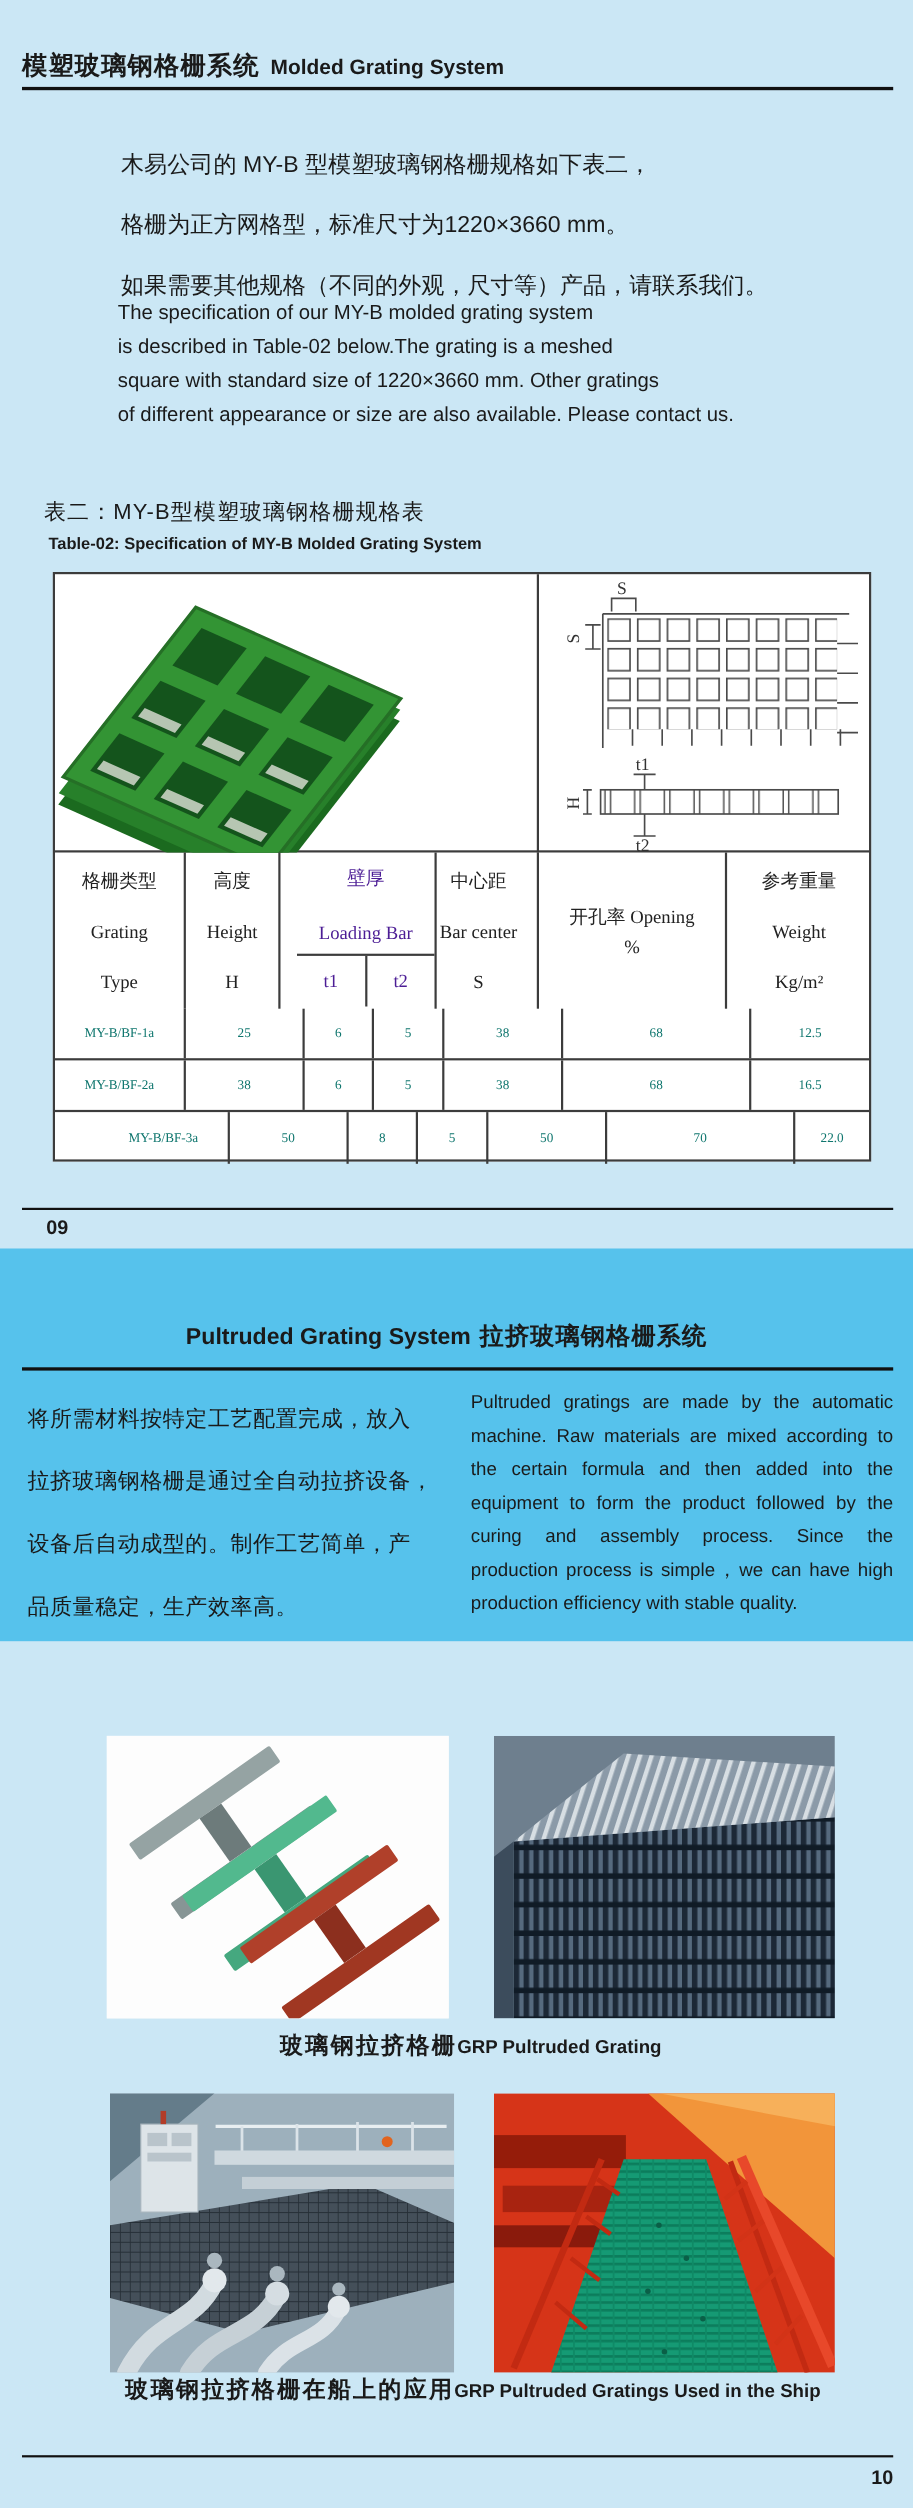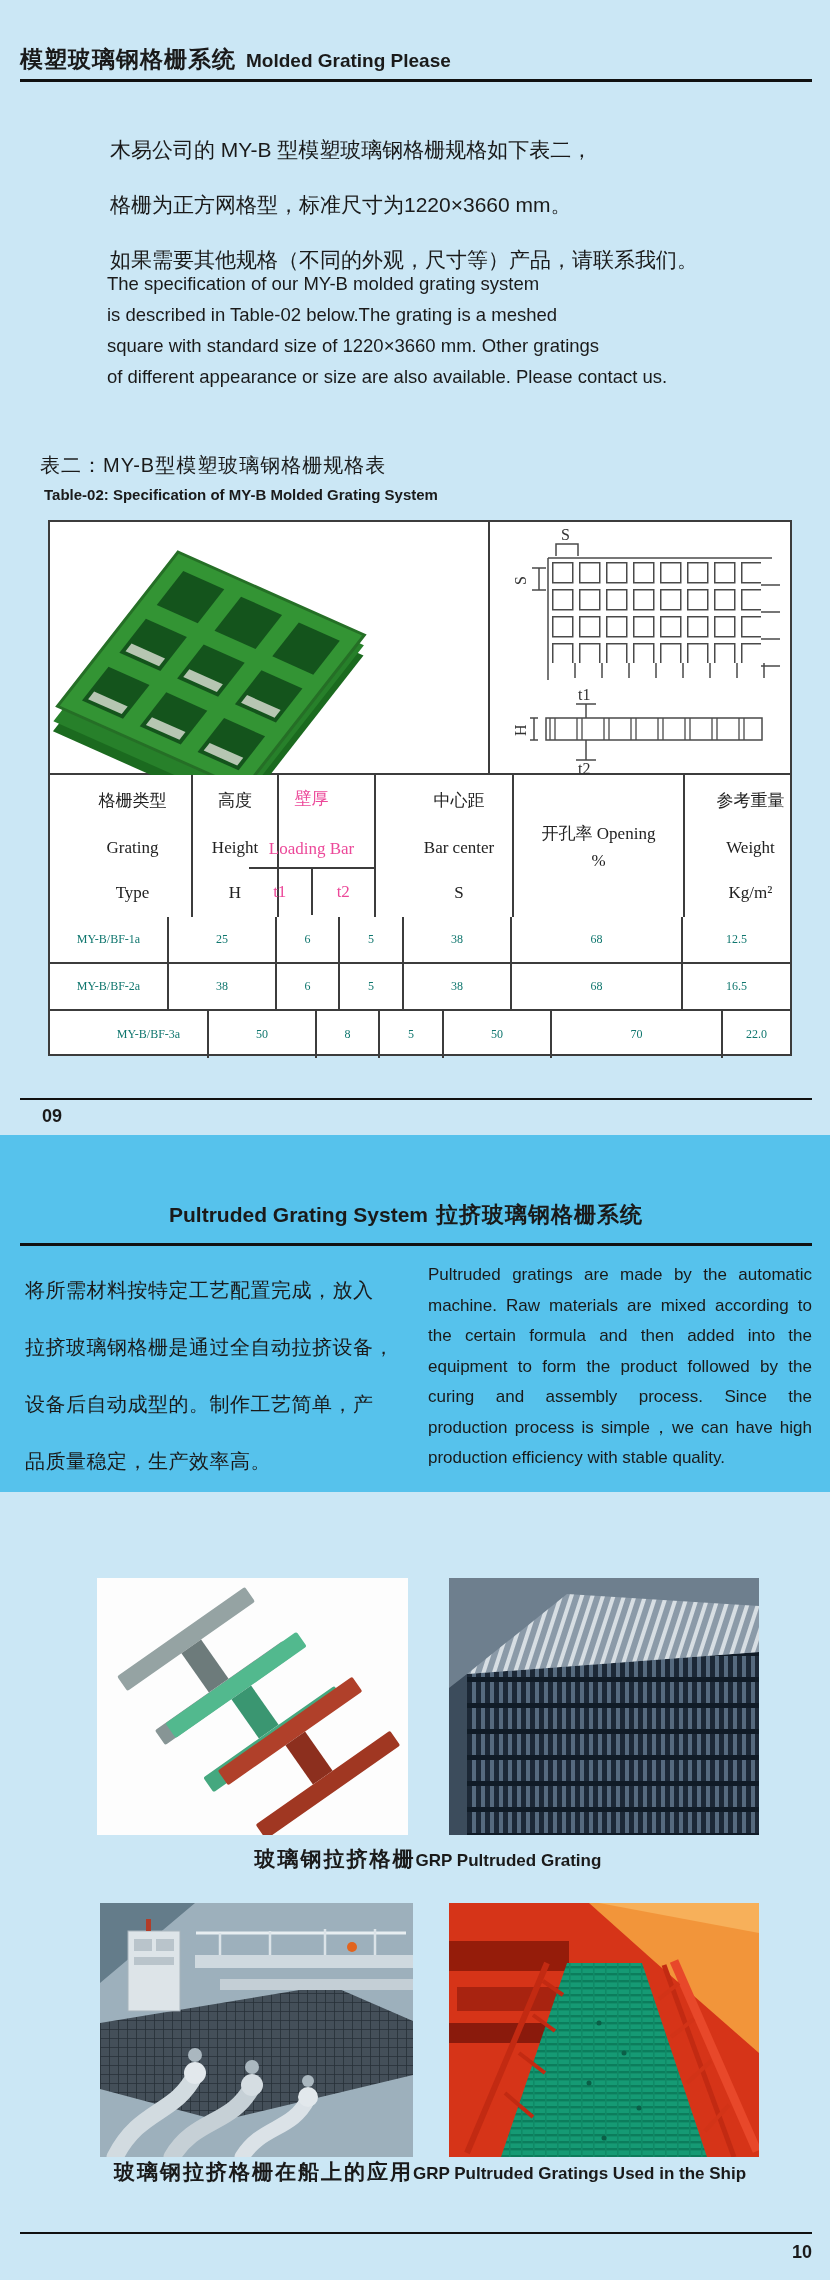--- a/index.html
+++ b/index.html
@@ -18,25 +18,25 @@
   
   .tbl-title-zh{left:40px;top:452px;font-size:20px;letter-spacing:1px;}
   .tbl-title-en{left:44px;top:486px;font-size:15px;font-weight:bold;}
   
   .tbl{left:48px;top:520px;width:744px;height:536px;border:2px solid #3c3c3c;background:#fff;box-sizing:border-box;}
   .tbl *{box-sizing:border-box;}
   .cell{position:absolute;font-family:"Liberation Serif","DejaVu Serif",serif;color:#222;}
   .img-left{left:0;top:0;width:440px;height:253px;border-right:2px solid #3c3c3c;border-bottom:2px solid #3c3c3c;}
   .img-right{left:440px;top:0;width:300px;height:253px;border-bottom:2px solid #3c3c3c;}
   .hc{top:253px;height:142px;display:flex;flex-direction:column;align-items:center;
-      justify-content:space-between;padding:14px 2px;font-size:17px;text-align:center;margin-left:24px;}
+      justify-content:space-between;padding:14px 2px;font-size:17px;text-align:center;}
   .hc1{left:0;width:119px;border-right:2px solid #3c3c3c;}
   .hc2{left:119px;width:86px;border-right:2px solid #3c3c3c;}
-  .wallgrp{left:199px;top:253px;width:127px;height:142px;border-right:2px solid #3c3c3c;
-           font-family:"Liberation Serif","DejaVu Serif",serif;font-size:17px;color:#ec4899;}
+  .wallgrp{left:220px;top:253px;width:127px;height:142px;border-right:2px solid #3c3c3c;
+           font-family:"Liberation Serif","DejaVu Serif",serif;font-size:17px;color:#4c1d95;}
   .wall-top{height:94px;border-bottom:2px solid #3c3c3c;display:flex;flex-direction:column;
             align-items:center;justify-content:space-between;padding:12px 0 8px;}
   .wall-bot{height:46px;display:flex;}
   .wall-bot div{flex:1;display:flex;align-items:center;justify-content:center;}
   .wall-bot div:first-child{border-right:2px solid #3c3c3c;}
   .hc5{left:332px;width:108px;border-right:2px solid #3c3c3c;}
   .hc6{left:440px;width:171px;border-right:2px solid #3c3c3c;justify-content:center;gap:6px;}
   .hc7{left:611px;width:131px;}
   .drow{position:absolute;left:0;width:740px;height:47px;display:flex;border-bottom:2px solid #3c3c3c;}
   .drow:last-of-type{border-bottom:none;padding-left:40px;}
@@ -70,21 +70,21 @@
   .cap-zh{font-size:21px;font-weight:bold;letter-spacing:2px;}
   .cap-en{font-size:17px;font-weight:bold;}
   svg{display:block;}
 </style>
 </head>
 <body>
 
 <div class="page">
 
   <div class="abs p1-header">
-    <span class="zh">模塑玻璃钢格栅系统</span><span class="en">Molded Grating Please</span>
+    <span class="zh">模塑玻璃钢格栅系统</span><span class="en">Molded Grating System</span>
   </div>
   <div class="abs hrule rule-top"></div>
 
   <div class="abs intro-zh">
     <div>木易公司的 MY-B 型模塑玻璃钢格栅规格如下表二，</div>
     <div>格栅为正方网格型，标准尺寸为1220×3660 mm。</div>
     <div>如果需要其他规格（不同的外观，尺寸等）产品，请联系我们。</div>
   </div>
   <div class="abs intro-en">
     <div>The specification of our MY-B molded grating system</div>

